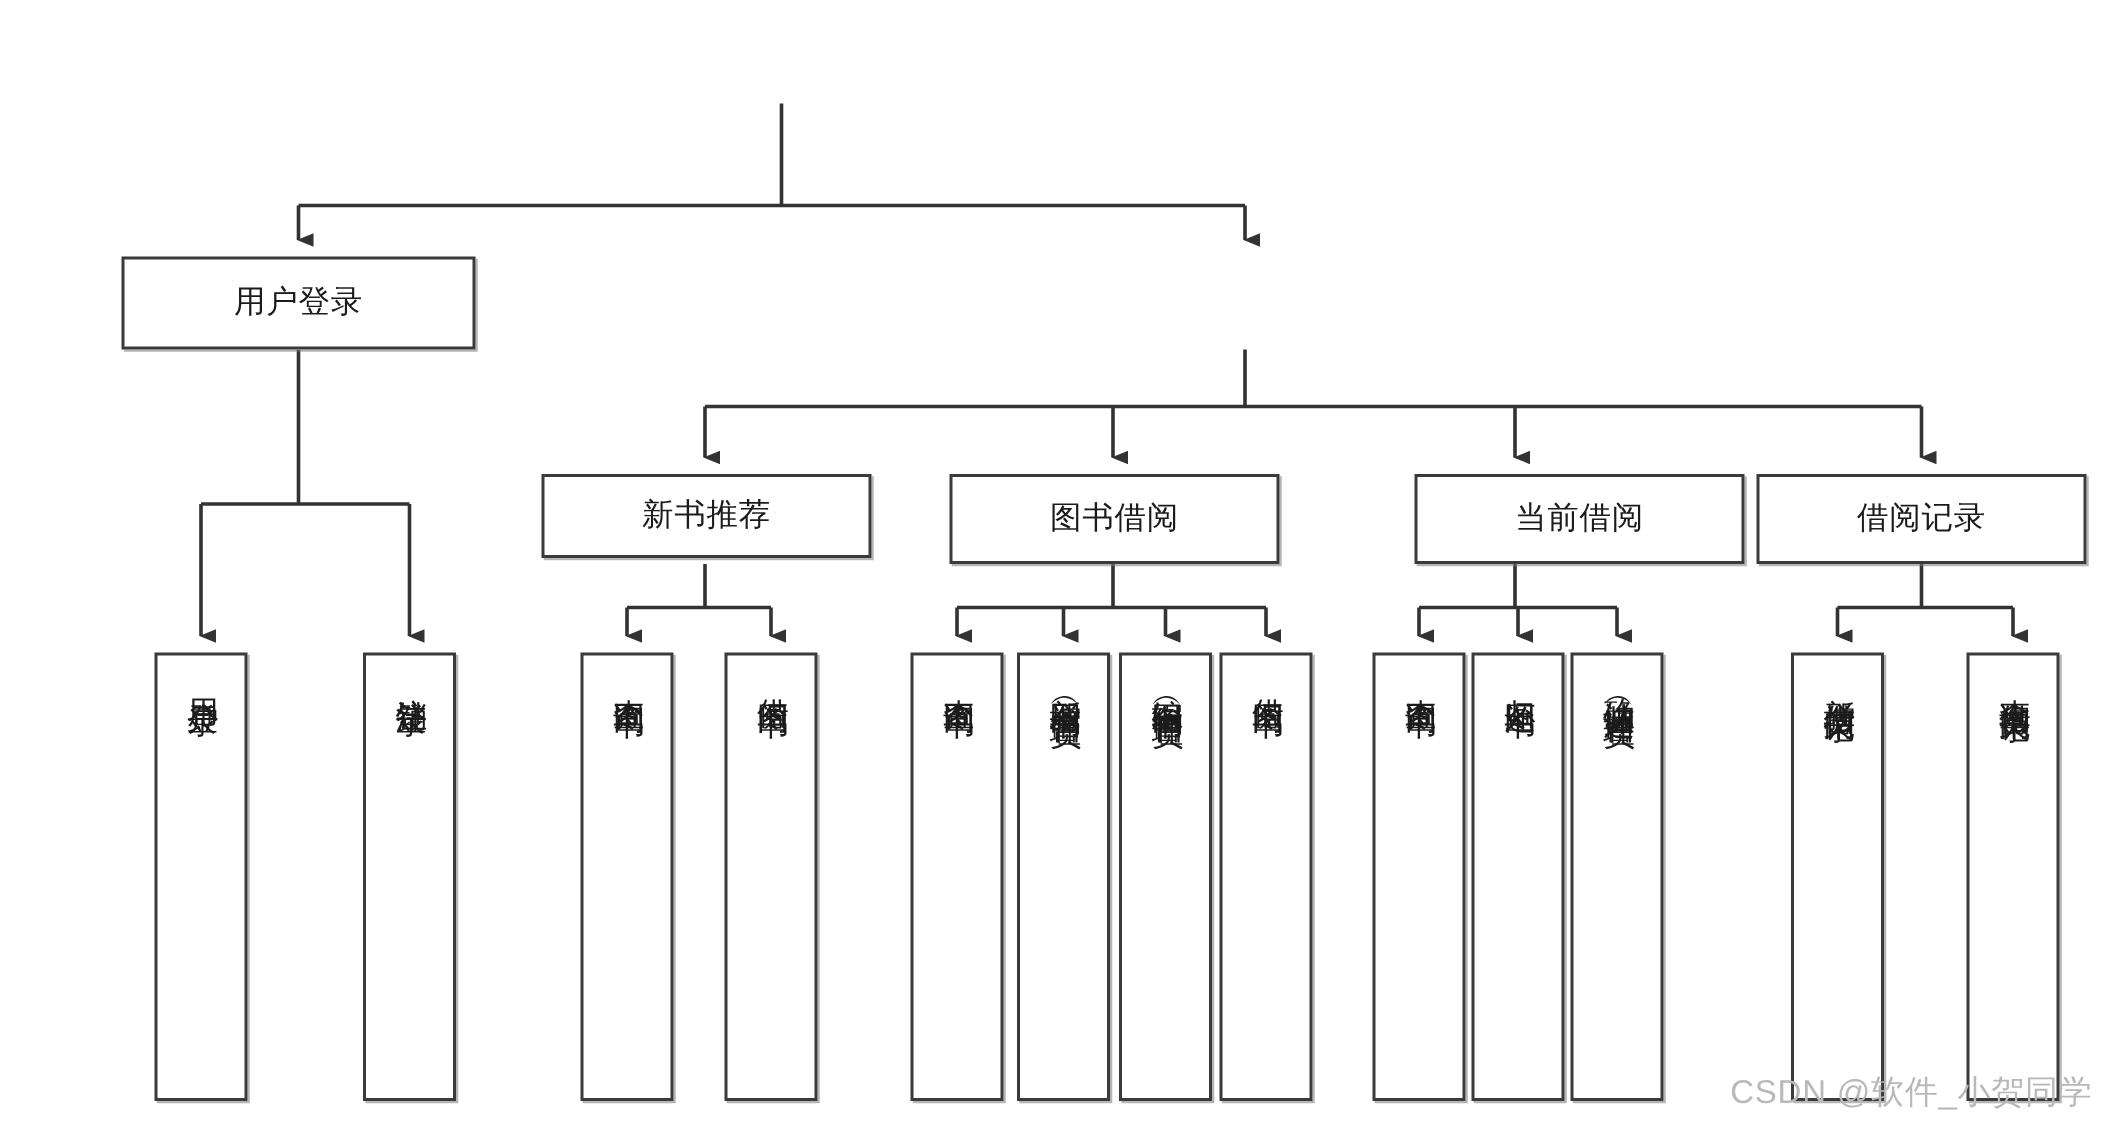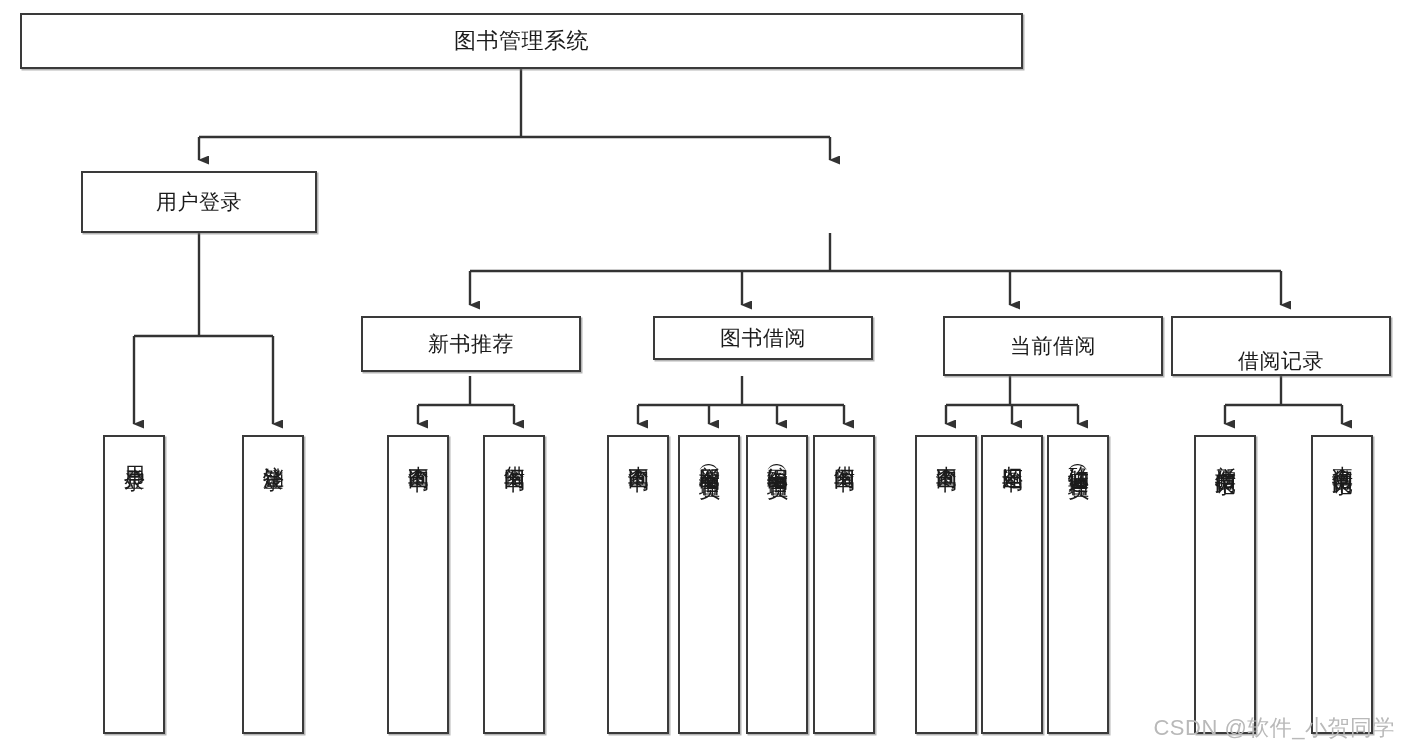--- a/index.html
+++ b/index.html
@@ -119,38 +119,35 @@
       <path d="M1012,405 L1012,424" marker-end="url(#arrow)"></path>
       <path d="M1078,405 L1078,424" marker-end="url(#arrow)"></path>
 
       <path d="M1281,376 L1281,405"></path>
       <path d="M1225,405 L1342,405"></path>
       <path d="M1225,405 L1225,424" marker-end="url(#arrow)"></path>
       <path d="M1342,405 L1342,424" marker-end="url(#arrow)"></path>
     </g>
   </svg>
 
-  <div class="node root horiz" id="node-root" style="left: 20px; top: 13px; width: 1003px; height: 56px;">
-    <span class="lbl">图书管理系统</span>
-  </div>
 
   <div class="node horiz" id="node-l2-0" style="left: 81px; top: 171px; width: 236px; height: 62px;">
     <span class="lbl">用户登录</span>
   </div>
 
   <div class="node horiz" id="node-l3-0" style="left: 361px; top: 316px; width: 220px; height: 56px;">
     <span class="lbl">新书推荐</span>
   </div>
-  <div class="node horiz" id="node-l3-1" style="left: 633px; top: 316px; width: 220px; height: 44px; margin-left: 20px;">
+  <div class="node horiz" id="node-l3-1" style="left: 633px; top: 316px; width: 220px; height: 60px;">
     <span class="lbl">图书借阅</span>
   </div>
   <div class="node horiz" id="node-l3-2" style="left: 943px; top: 316px; width: 220px; height: 60px;">
     <span class="lbl">当前借阅</span>
   </div>
-  <div class="node horiz" id="node-l3-3" style="left: 1171px; top: 316px; width: 220px; height: 60px; align-items: flex-end;">
+  <div class="node horiz" id="node-l3-3" style="left: 1171px; top: 316px; width: 220px; height: 60px;">
     <span class="lbl">借阅记录</span>
   </div>
 
   <div class="node vert" id="node-leaf-0" style="left: 103px; top: 435px; width: 62px; height: 299px;">
     <span class="lbl">用户登录</span>
   </div>
   <div class="node vert" id="node-leaf-1" style="left: 242px; top: 435px; width: 62px; height: 299px;">
     <span class="lbl">注销登录</span>
   </div>
   <div class="node vert" id="node-leaf-2" style="left: 387px; top: 435px; width: 62px; height: 299px;">

